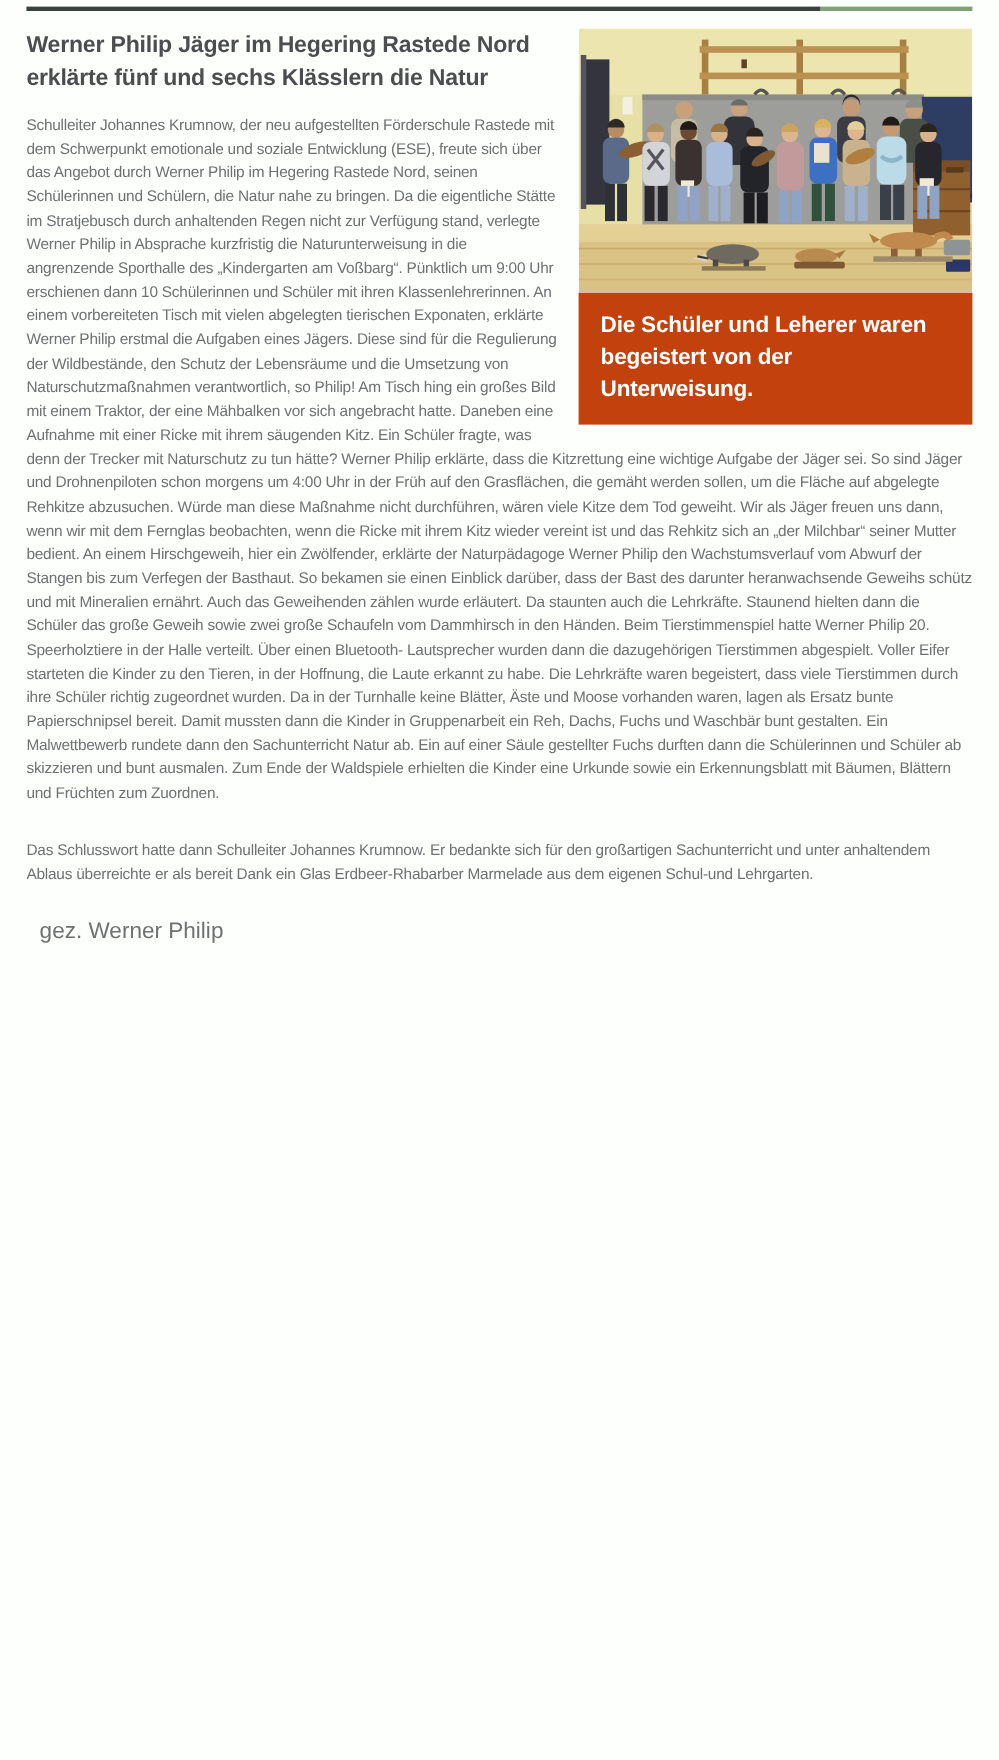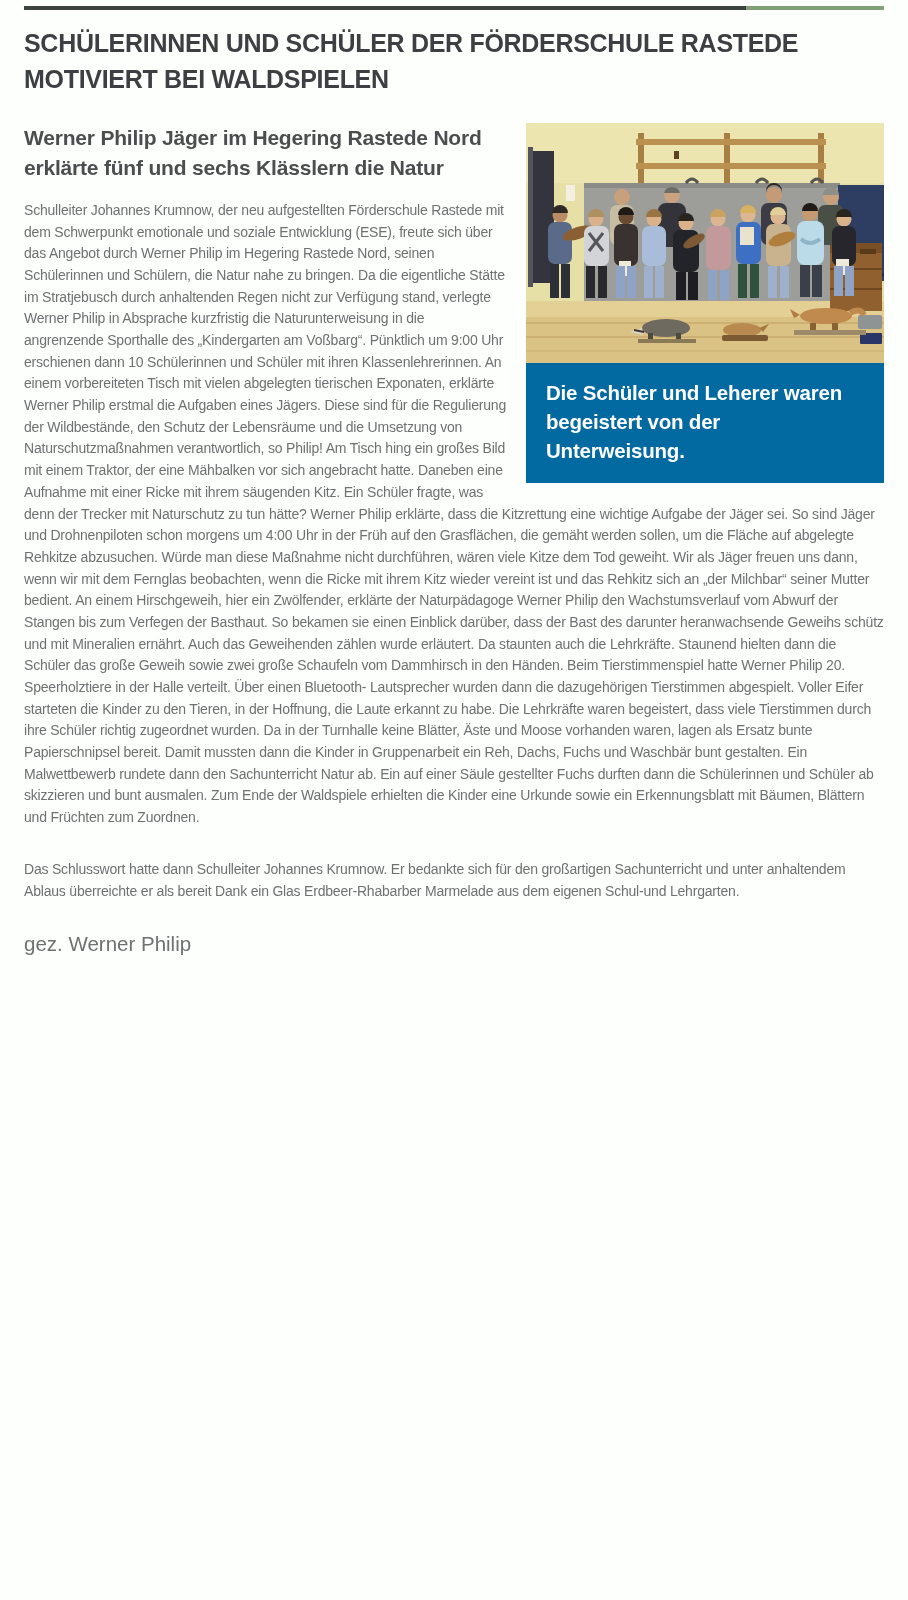--- a/index.html
+++ b/index.html
@@ -43,59 +43,58 @@
     letter-spacing: -0.2px;
   }
   p.body-text {
     margin: 0 0 30px 0;
     font-size: 14px;
     line-height: 1.55;
     color: #6e7072;
     letter-spacing: -0.2px;
   }
   p.signature {
-    margin: 0;
+    margin: 12px;
     font-size: 20.5px;
     color: #6e7072;
   }
 
   figure.article-figure {
     float: right;
     width: 358px;
     margin: 0 0 16px 20px;
   }
   .photo-wrap {
     width: 358px;
     height: 240px;
     overflow: hidden;
     display: block;
   }
   .photo-wrap svg { display: block; }
   figcaption.photo-caption {
-    background: #0369a1;
+    background: #c2410c;
     color: #ffffff;
     font-weight: 700;
     font-size: 20.5px;
     line-height: 1.42;
     padding: 15px 20px 18px 20px;
     letter-spacing: -0.2px;
   }
   .clearfix::after { content: ""; display: table; clear: both; }
 </style>
 </head>
 <body>
 
 <div class="page">
 
   <div class="top-rule">
     <div class="seg-dark"></div>
     <div class="seg-green"></div>
   </div>
 
-  <h1 class="headline">SCHÜLERINNEN UND SCHÜLER DER FÖRDERSCHULE RASTEDE MOTIVIERT BEI WALDSPIELEN</h1>
 
   <div class="clearfix">
     <figure class="article-figure">
       <div class="photo-wrap">
 
         <svg width="358" height="240" viewBox="0 0 358 240" xmlns="http://www.w3.org/2000/svg">
 
           <rect x="0" y="0" width="358" height="178" fill="#e7e0a6"></rect>
           <rect x="0" y="0" width="358" height="60" fill="#ece5b0"></rect>
 

